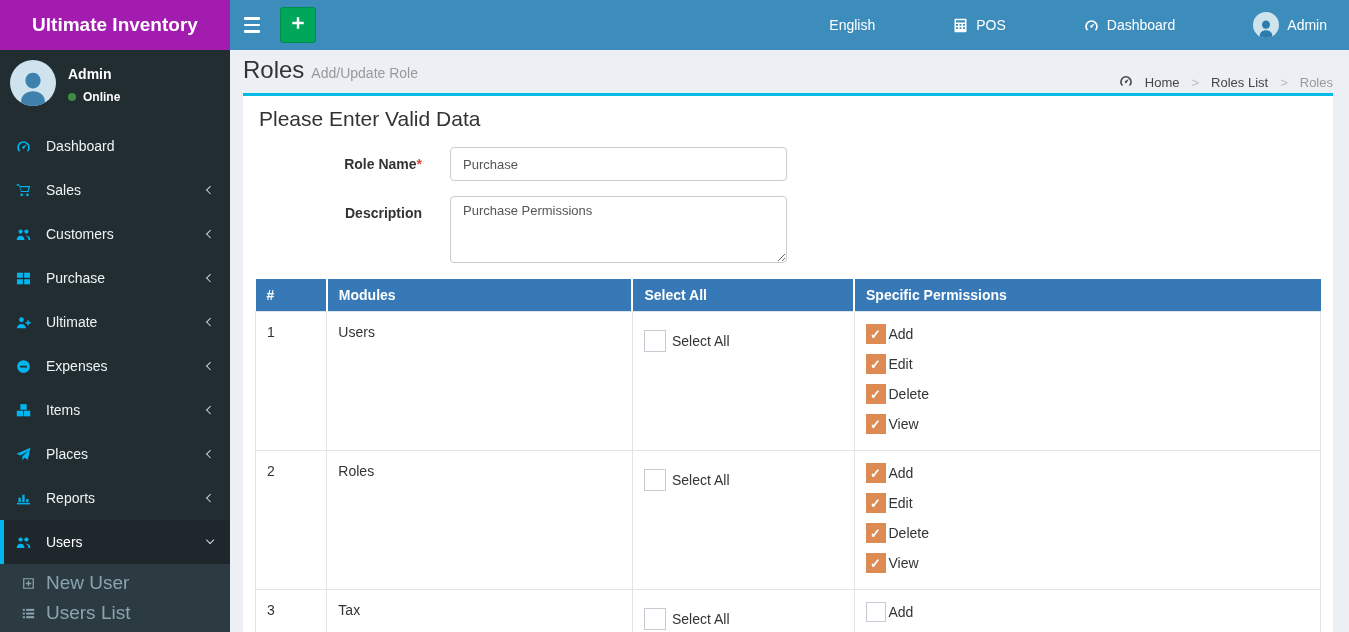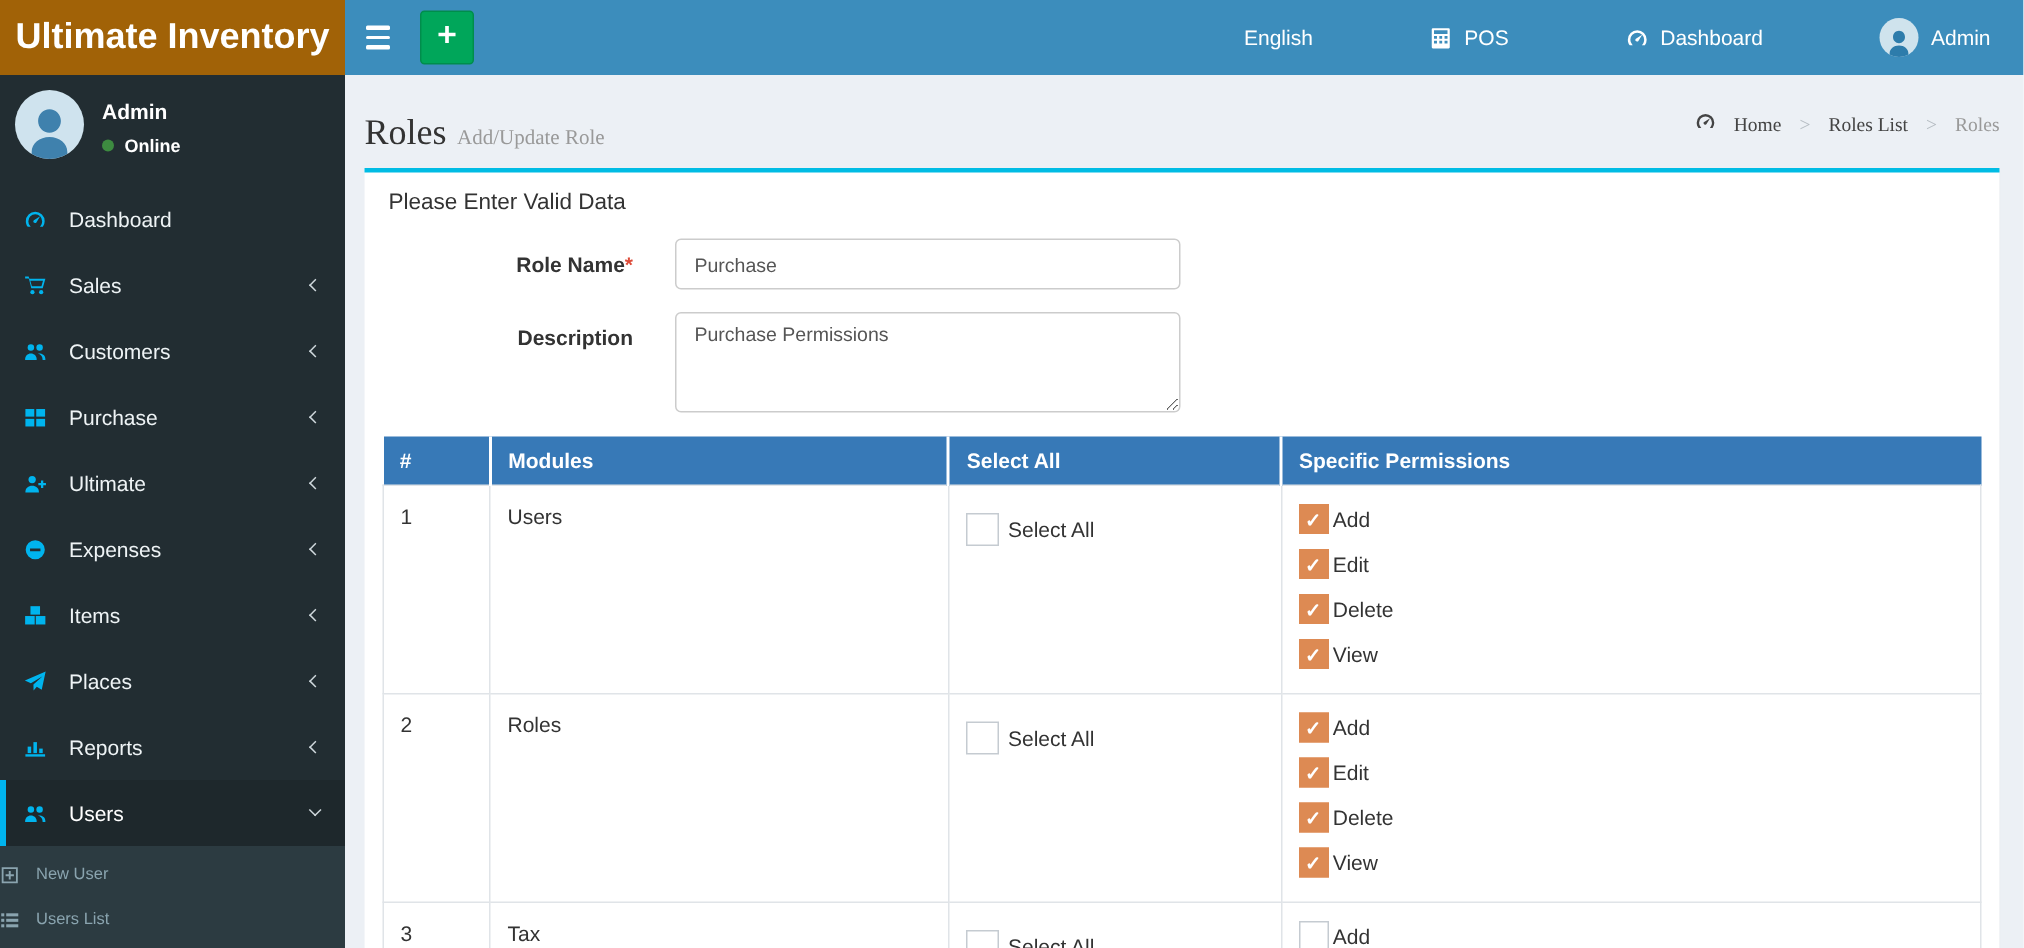--- a/index.html
+++ b/index.html
@@ -1,21 +1,21 @@
 <!DOCTYPE html>
 <html><head>
 <meta charset="utf-8">
 <style>
   * { box-sizing: border-box; margin: 0; padding: 0; }
   html,body { width:1349px; height:632px; overflow:hidden; }
   body { font-family:"Liberation Sans", sans-serif; background:#ecf0f5; position:relative; }
 
   
   .header { position:absolute; top:0; left:0; right:0; height:50px; background:#3c8dbc; display:flex; z-index:20; }
-  .brand { width:230px; background:#a16207; color:#fff; font-weight:bold; font-size:24px; display:flex; align-items:center; justify-content:center; cursor:pointer; }
+  .brand { width:230px; background:#a21caf; color:#fff; font-weight:bold; font-size:19px; display:flex; align-items:center; justify-content:center; cursor:pointer; }
   .nav-rest { flex:1; display:flex; align-items:center; }
   .hamburger { width:44px; height:50px; display:flex; flex-direction:column; align-items:center; justify-content:center; cursor:pointer; }
   .hamburger .bar { display:block; width:16px; height:2.5px; background:#fff; margin:2px 0; border-radius:1px; }
   .add-btn { width:36px; height:36px; background:#00a65a; border:1px solid #008d4c; border-radius:3px; color:#fff; display:flex; align-items:center; justify-content:center; margin-left:6px; cursor:pointer; }
   .add-btn svg { width:14px; height:14px; fill:#fff; }
   .nav-right { margin-left:auto; display:flex; align-items:center; gap:34px; padding-right:22px; color:#fff; font-size:14px; }
   .nav-item { display:flex; align-items:center; gap:8px; cursor:pointer; white-space:nowrap;margin-left:44px; }
   .nav-item svg { width:15px; height:15px; fill:#fff; display:block; }
   .nav-avatar { width:26px; height:26px; border-radius:50%; background:#cfe3ed; overflow:hidden; display:flex; align-items:flex-end; justify-content:center; }
   .nav-avatar svg { width:20px; height:20px; fill:#2d7cab; }
@@ -32,37 +32,37 @@
 
   .menu { list-style:none; margin-top:8px; }
   .menu-item { height:44px; display:flex; align-items:center; padding:0 15px 0 12px; color:#eef3f5; font-size:14px; cursor:pointer; border-left:4px solid transparent; }
   .mi-icon { width:26px; color:#00b4ee; display:flex; align-items:center; flex-shrink:0; }
   .mi-icon svg { width:15px; height:15px; fill:currentColor; }
   .menu-item .mlabel { flex:1; padding-left:4px; }
   .chev { border:solid #cfd8dc; border-width:0 1.8px 1.8px 0; display:inline-block; padding:2.6px; transform:rotate(135deg); margin-right:2px; }
   .chev.down { transform:rotate(45deg); margin-top:-3px; }
   .menu-item.active { background:#1e282c; border-left-color:#00b4ee; color:#fff; }
   .submenu { list-style:none; background:#2c3b41; padding:4px 0 40px; }
-  .submenu-item { height:30px; display:flex; align-items:center; color:#8aa4af; font-size:11px; cursor:pointer; }
+  .submenu-item { height:30px; display:flex; align-items:center; padding-left:22px; color:#8aa4af; font-size:19px; cursor:pointer; }
   .submenu-item .mi-icon { color:#8aa4af; width:24px; }
   .submenu-item .mi-icon svg { width:13px; height:13px; }
 
   
   .main { position:absolute; left:230px; top:50px; right:0; bottom:0; overflow:hidden; background:#ecf0f5; }
-  .content-header { padding:26px 16px 9px 13px; position:relative;font-family:Liberation Serif, serif; }
+  .content-header { padding:6px 16px 9px 13px; position:relative; }
   .page-title { font-size:24px; color:#333; font-weight:500; display:inline; }
   .page-subtitle { font-size:14px; color:#999; margin-left:7px; }
   .breadcrumb { position:absolute; right:16px; top:24px; font-size:13px; color:#444; display:flex; align-items:center; gap:12px; }
   .breadcrumb svg { width:14px; height:14px; fill:#444; }
   .crumb { cursor:pointer; color:#444; }
   .sep { color:#b5bcc2; }
   .crumb-last { color:#999; }
 
   .panel { margin:0 16px 0 13px; background:#fff; border-top:3px solid #00bce4; box-shadow:0 1px 1px rgba(0,0,0,.1); height:540px; }
-  .panel-header { padding:11px 16px 8px; font-size:15px; color:#333; font-weight:500; }
+  .panel-header { padding:11px 16px 8px; font-size:21px; color:#333; font-weight:500; }
   .panel-body { padding:8px 12px 20px; }
 
   .form-group { display:flex; margin-bottom:15px; }
   .form-label { width:167px; text-align:right; font-weight:bold; font-size:14px; color:#333; line-height:34px; }
   .required { color:#dd4b39; }
   .form-control { margin-left:28px; width:337px; border:1px solid #ccc; border-radius:4px; padding:6px 12px; font-size:13px; color:#555; font-family:"Liberation Sans", sans-serif; background:#fff; }
   input.form-control { height:34px; }
   textarea.form-control { height:67px; resize:both; }
 
   .perm-table { width:100%; border-collapse:collapse; margin-top:16px; table-layout:fixed; }

